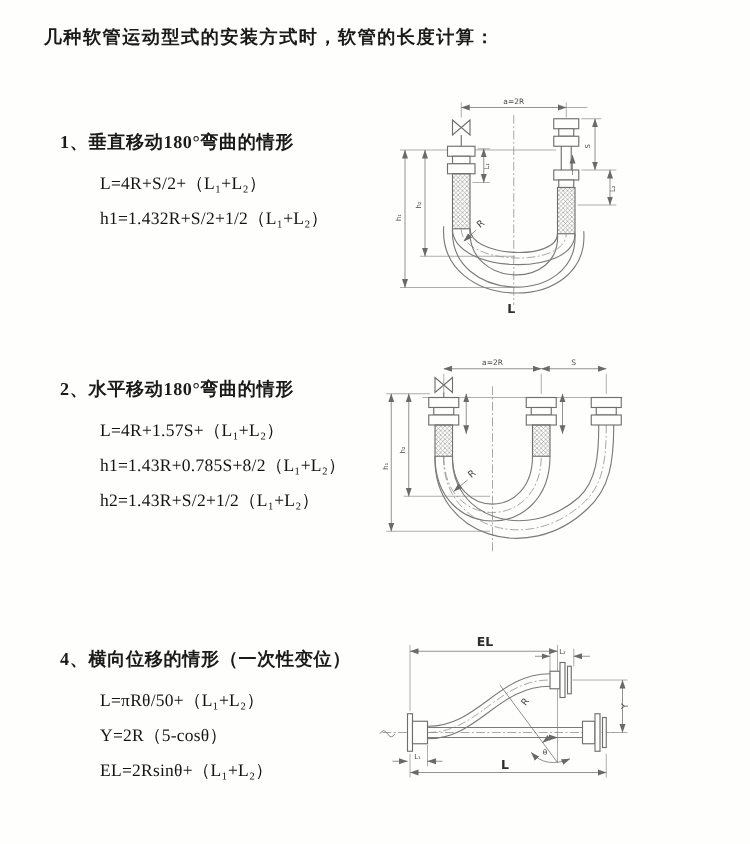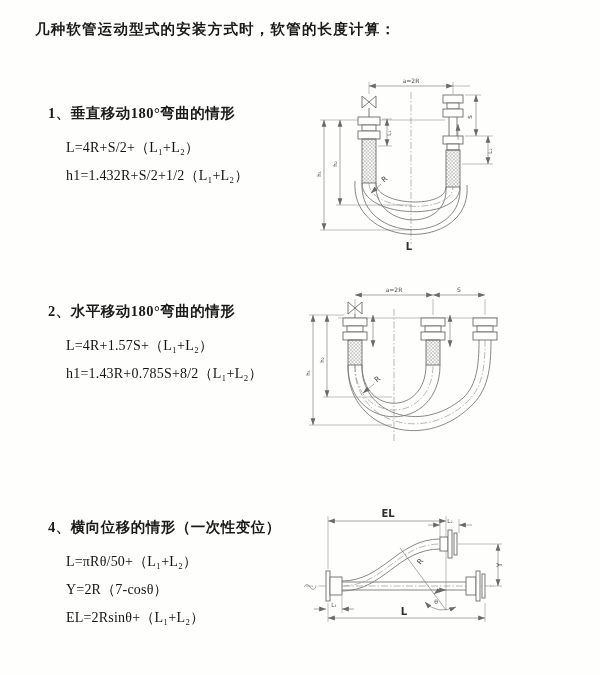--- a/index.html
+++ b/index.html
@@ -1,21 +1,21 @@
 <!DOCTYPE html>
 <html><head>
 <meta charset="utf-8">
 <style>
   html,body{margin:0;padding:0;background:#ffffff;}
   .page{position:relative;width:600px;height:675px;background:#fefefc;overflow:hidden;
         font-family:"Liberation Sans","DejaVu Sans",sans-serif;color:#1a1a1a;}
   .title{position:absolute;left:35px;top:20px;font-size:14.5px;font-weight:bold;letter-spacing:1.2px;text-align:right;}
   .sec{position:absolute;left:48px;font-family:Liberation Serif, serif;}
   .sec .heading{font-size:14.5px;font-weight:bold;letter-spacing:.5px;height:30px;}
-  .sec .formula{margin-left:18px;font-size:14px;height:28px;line-height:28px;letter-spacing:.2px;color:#141414;}
+  .sec .formula{margin-left:32px;font-size:14px;height:28px;line-height:28px;letter-spacing:.2px;color:#141414;}
   .diag{position:absolute;}
   .diag text{font-family:"DejaVu Sans",sans-serif;fill:#4a4a4a;}
   .diag .lab{font-size:6px;}
   .diag .lab-sm{font-size:5.5px;}
   .diag .lab-r{font-size:7.5px;}
   .diag .big{font-size:10px;font-weight:bold;fill:#2e2e2e;}
   .outline{stroke:#6e6e6e;stroke-width:.9;fill:#fefefc;}
   .hose{stroke:#7a7a7a;stroke-width:.9;fill:none;}
   .cl{stroke:#8a8a8a;stroke-width:.6;fill:none;stroke-dasharray:7 2 1.5 2;}
   .dim{stroke:#6e6e6e;stroke-width:.6;fill:none;}
@@ -112,20 +112,21 @@
       <line class="dim" x1="81" y1="112" x2="71" y2="121" marker-end="url(#a1)"></line>
       <text class="lab-r" transform="translate(86,109) rotate(-40)" text-anchor="middle">R</text>
     </g>
     <text class="big" x="109" y="178" text-anchor="middle">L</text>
   </svg>
 
   <div class="sec" style="top:302px">
     <div class="heading">2、水平移动180°弯曲的情形</div>
     <div class="formula">L=4R+1.57S+（L₁+L₂）</div>
     <div class="formula">h1=1.43R+0.785S+8/2（L₁+L₂）</div>
+    <div class="formula">h2=1.43R+S/2+1/2（L₁+L₂）</div>
   </div>
 
   <svg class="diag" style="left:300px;top:285px" width="270" height="165" viewBox="0 0 270 165">
     <defs>
       <marker id="a2" markerWidth="7" markerHeight="6" refX="6.8" refY="3" orient="auto-start-reverse" markerUnits="userSpaceOnUse">
         <path d="M0,0.6 L7,3 L0,5.4 Z" fill="#6a6a6a"></path>
       </marker>
       <pattern id="b2" width="3.5" height="3.5" patternUnits="userSpaceOnUse">
         <path d="M0,3.5 L3.5,0 M0,0 L3.5,3.5" stroke="#9a9a9a" stroke-width="0.5"></path>
       </pattern>
@@ -183,21 +184,21 @@
     <line class="dim" x1="150" y1="30" x2="150" y2="62" marker-start="url(#a2)" marker-end="url(#a2)"></line>
     <g>
       <line class="dim" x1="74" y1="99" x2="63" y2="108" marker-end="url(#a2)"></line>
       <text class="lab-r" transform="translate(79,96) rotate(-40)" text-anchor="middle">R</text>
     </g>
   </svg>
 
   <div class="sec" style="top:518px">
     <div class="heading">4、横向位移的情形（一次性变位）</div>
     <div class="formula">L=πRθ/50+（L₁+L₂）</div>
-    <div class="formula">Y=2R（7-cosθ）</div>
+    <div class="formula">Y=2R（5-cosθ）</div>
     <div class="formula">EL=2Rsinθ+（L₁+L₂）</div>
   </div>
 
   <svg class="diag" style="left:298px;top:503px" width="302" height="155" viewBox="0 0 302 155">
     <defs>
       <marker id="a3" markerWidth="7" markerHeight="6" refX="6.8" refY="3" orient="auto-start-reverse" markerUnits="userSpaceOnUse">
         <path d="M0,0.6 L7,3 L0,5.4 Z" fill="#6a6a6a"></path>
       </marker>
     </defs>
     <g>

